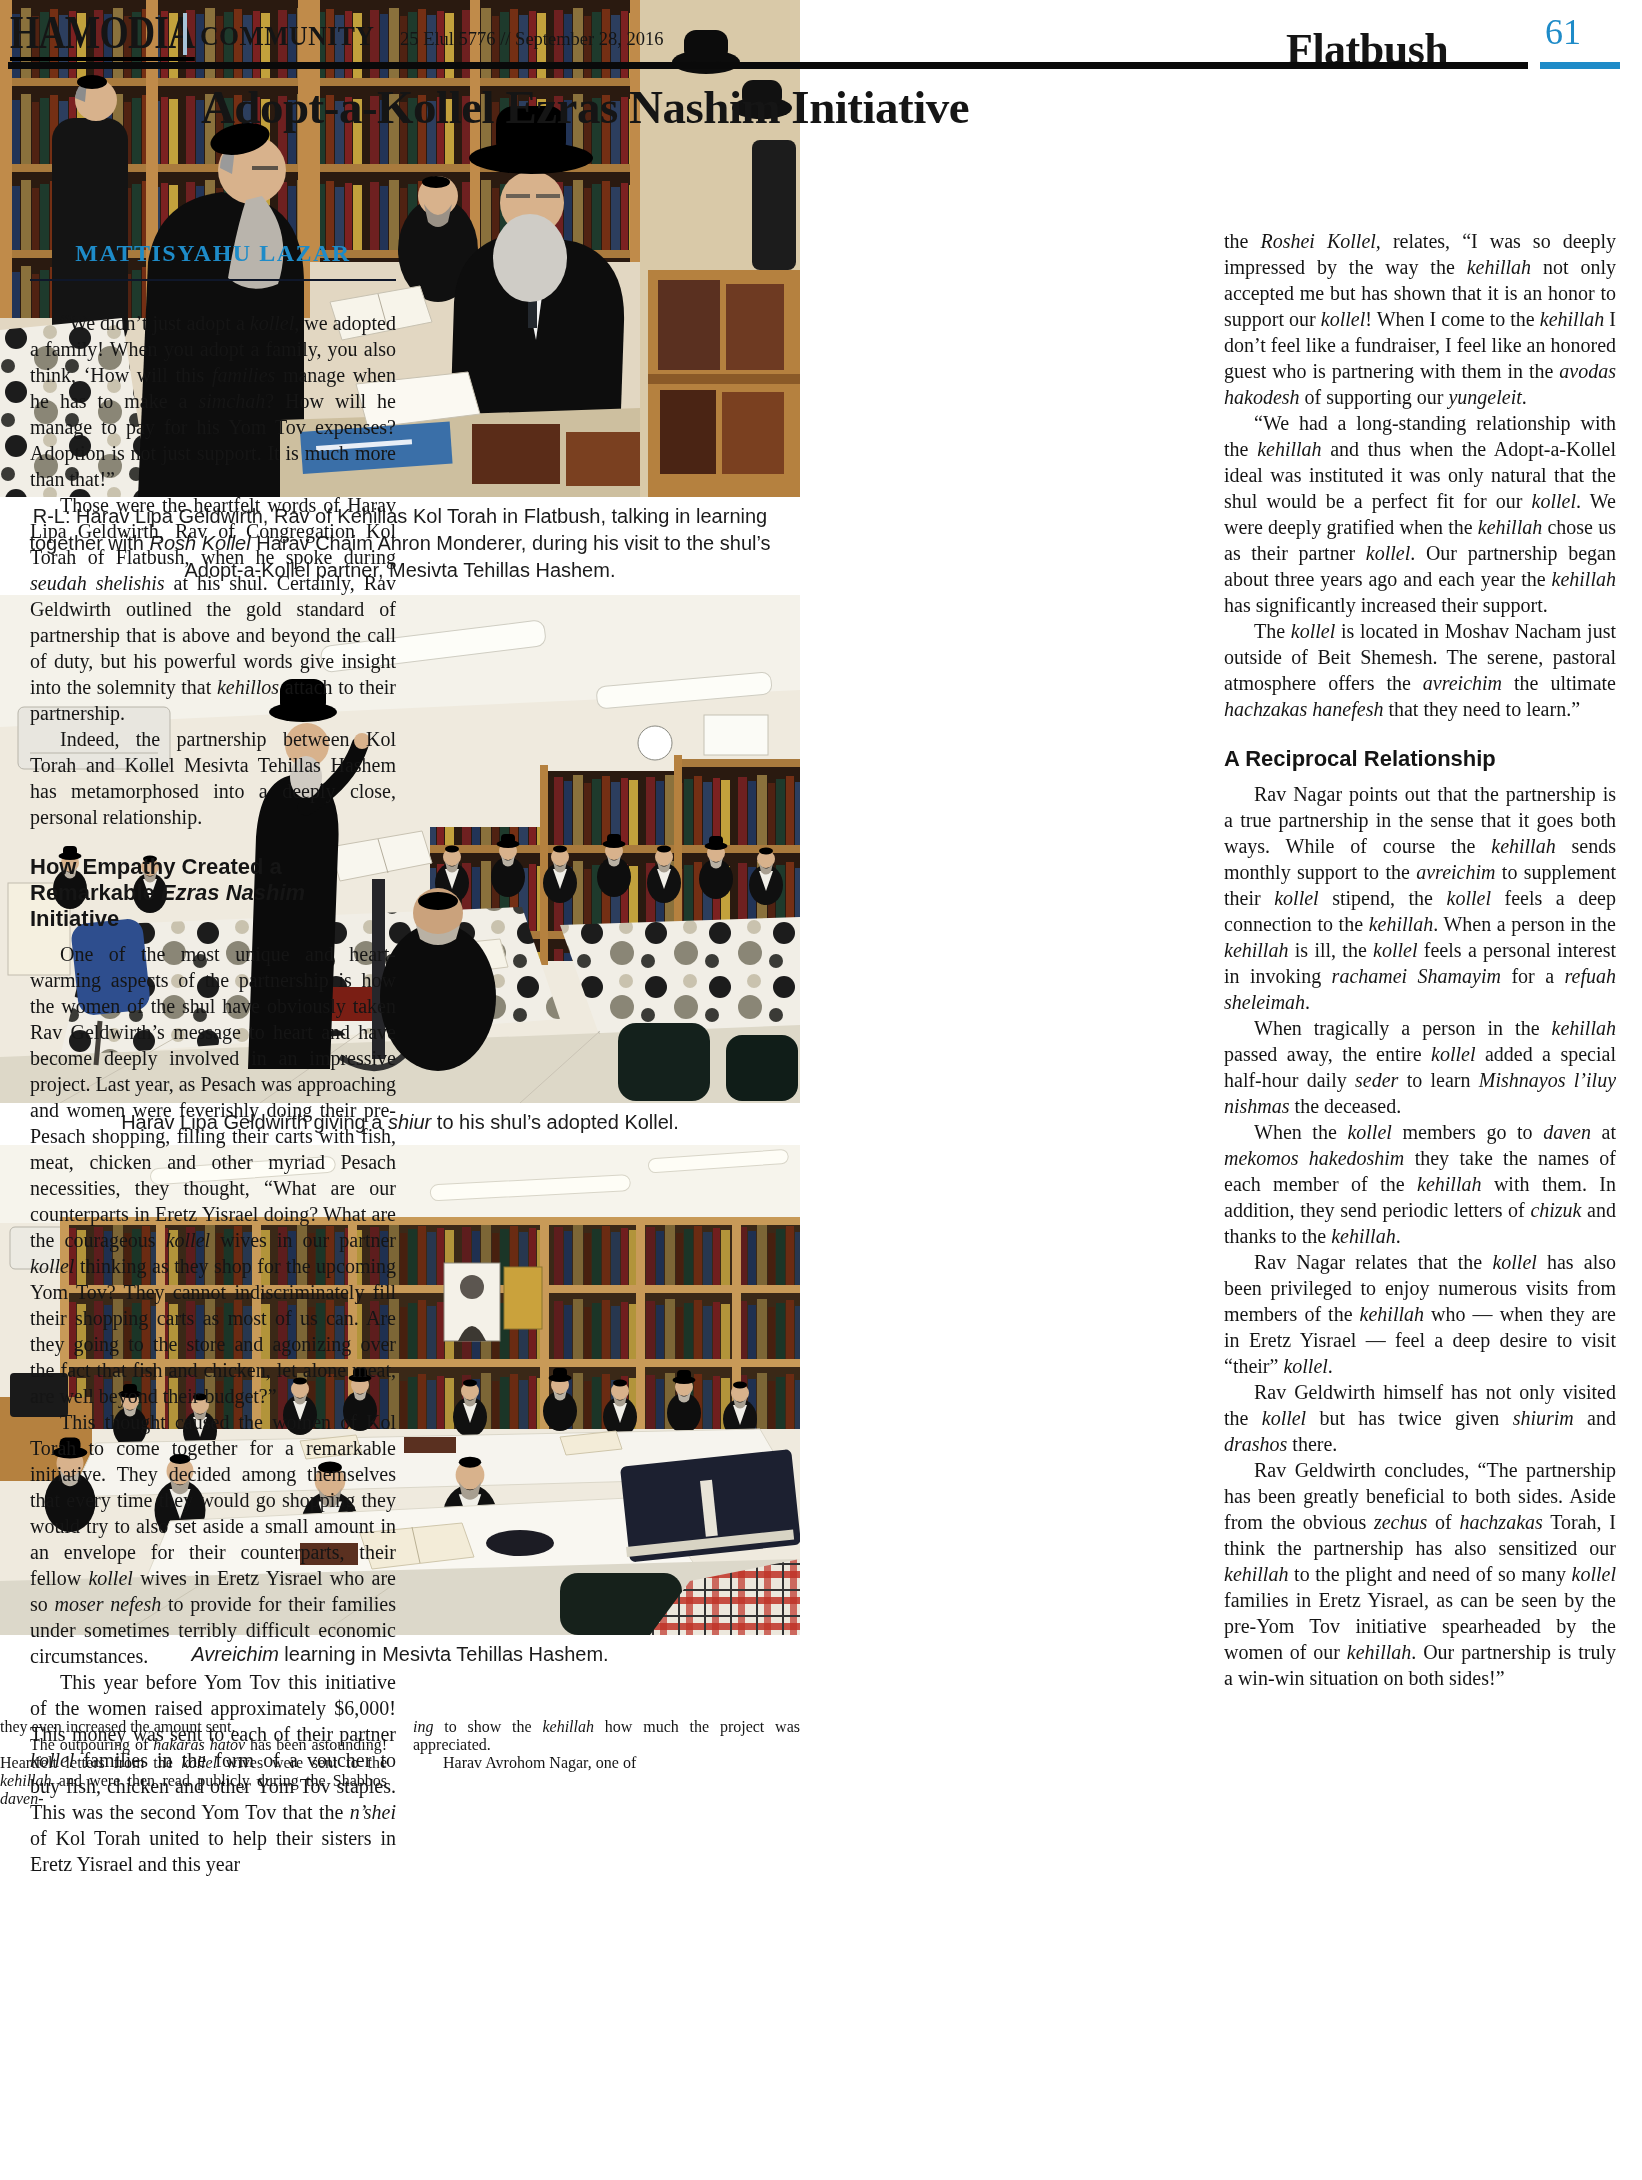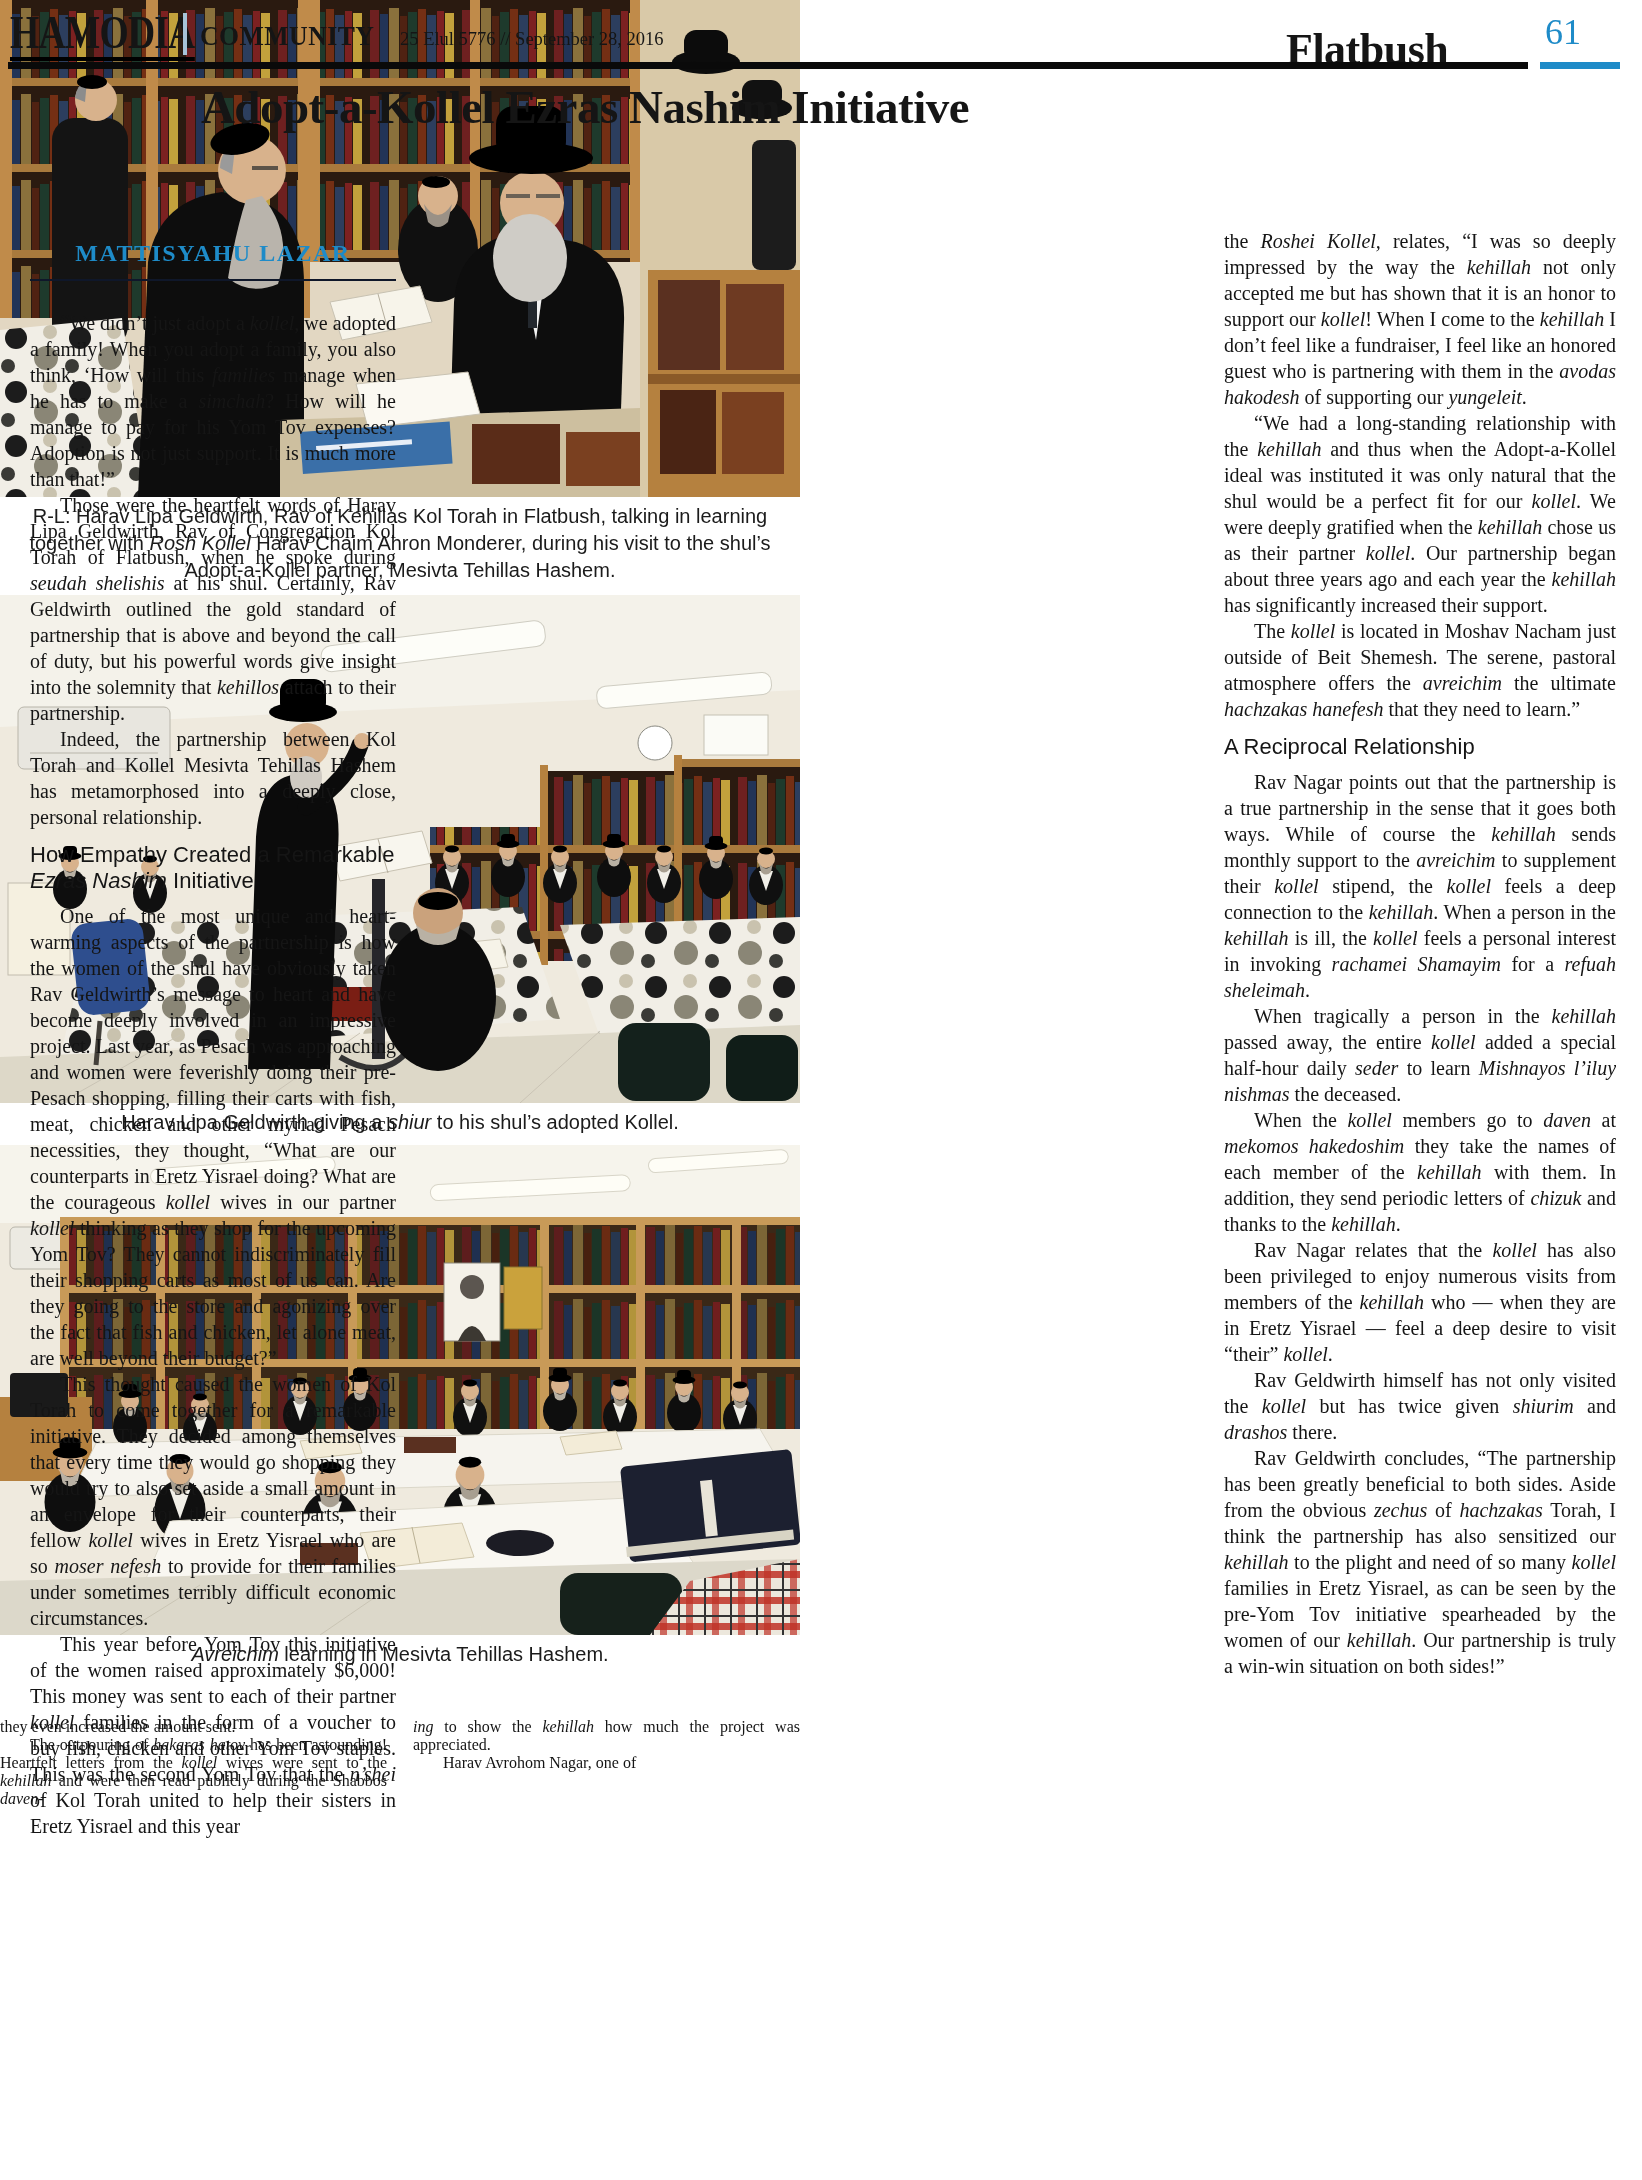--- a/index.html
+++ b/index.html
@@ -27,22 +27,22 @@
   
   .col{ position:absolute; text-align:justify; font-size:20px; line-height:26px; }
   .col1{ left:30px;  top:240px; width:366px;  height:1940px; overflow:hidden; }
   .colm{ left:408px; top:250px; width:800px;  height:1930px; overflow:hidden; text-align:left; }
   .col3{ left:1224px;top:228px; width:392px;  height:1952px; overflow:hidden; }
 
   .byline{ text-align:center; font-weight:bold; font-size:24px; letter-spacing:1.5px;
            color:var(--accent); padding-bottom:13px; border-bottom:2px solid #0f172a; margin-bottom:29px; }
   .p{ margin:0; text-indent:30px; hyphens:auto; }
   .noindent{ text-indent:0; }
-  .sub{ font-family:"Liberation Sans", sans-serif; font-weight:normal; font-size:22px;
-        line-height:26px; margin:12px 0 9px; text-align:left; text-indent:0; }
+  .sub{ font-family:"Liberation Sans", sans-serif; font-weight:bold; font-size:22px;
+        line-height:26px; margin:24px 0 9px; text-align:left; text-indent:0; }
   .cap{ font-family:"Liberation Sans", sans-serif; font-size:20px; line-height:27px;
         color:#1b1b1b; margin:6px 0 0; text-align:center; }
   .photo{ display:block; background:#e7ddca; }
   .ph2{ margin-top:11px; } .ph3{ margin-top:9px; }
   .mid-bottom{ display:flex; gap:26px; margin-top:50px; }
   .mid-bottom .mcol{ width:387px; text-align:justify; }
   i{ font-style:italic; }
 </style>
 </head>
 <body>

